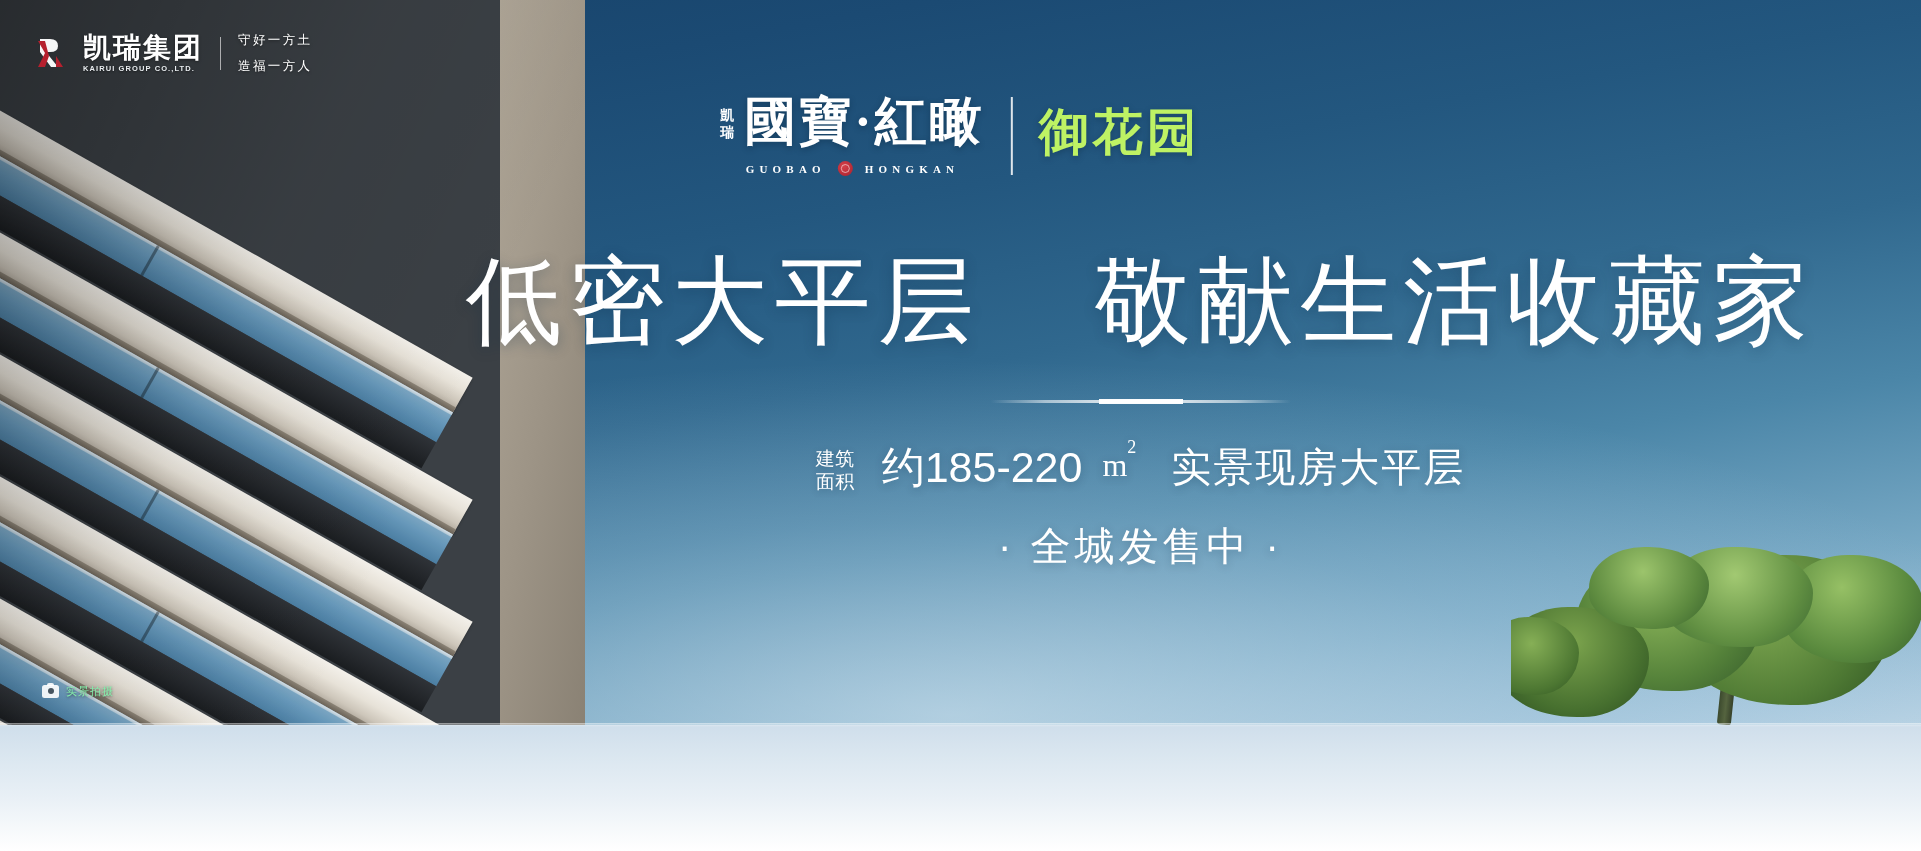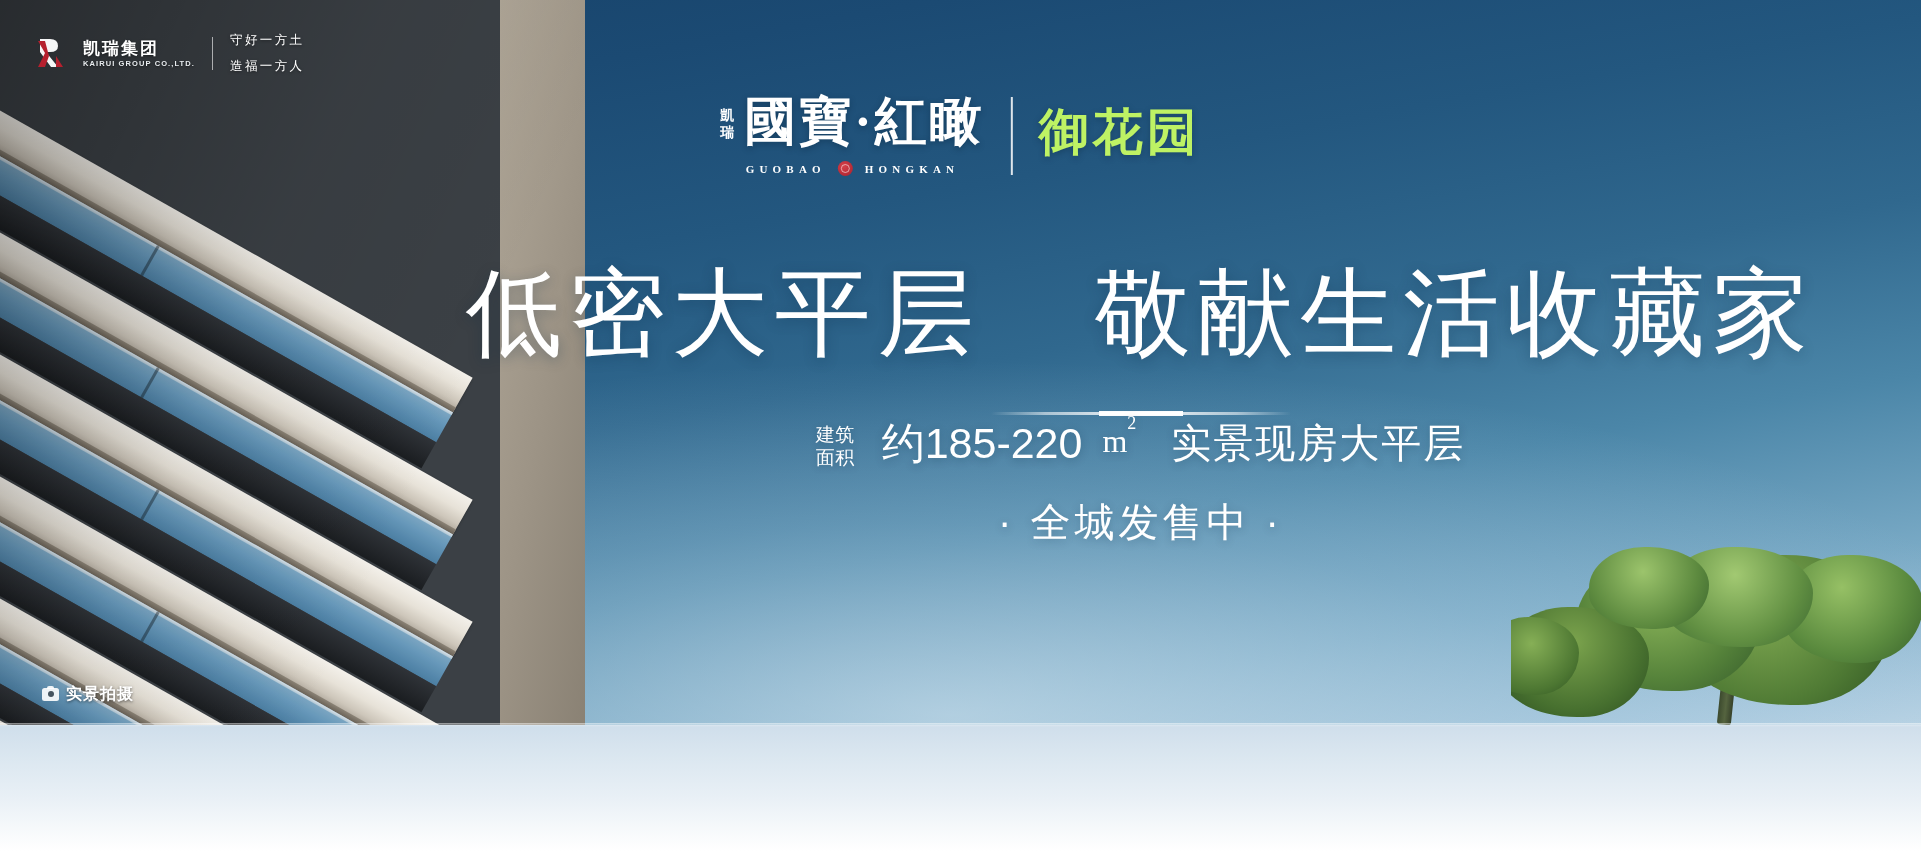--- a/index.html
+++ b/index.html
@@ -113,21 +113,21 @@
   .corp-logo{
     position:absolute;left:36px;top:33px;
     display:flex;align-items:center;gap:13px;
     z-index:6;
   }
   .corp-mark{
     width:34px;height:34px;position:relative;flex:0 0 auto;
   }
   .corp-names{display:flex;flex-direction:column;line-height:1;}
   .corp-cn{
-    font-size:17px;font-weight:700;color:#ffffff;letter-spacing:2px;
+    font-size:28px;font-weight:700;color:#ffffff;letter-spacing:2px;
     text-shadow:0 1px 3px rgba(0,0,0,.45);
   }
   .corp-en{
     font-size:7.5px;font-weight:700;color:#e9edf0;letter-spacing:1.1px;margin-top:3px;
     text-shadow:0 1px 2px rgba(0,0,0,.5);
   }
   .corp-div{
     width:1px;height:33px;background:rgba(255,255,255,.6);margin:0 4px;
   }
   .corp-slogan{display:flex;flex-direction:column;gap:12px;}
@@ -174,21 +174,21 @@
     width:2px;height:78px;background:rgba(255,255,255,.85);
   }
   .pl-right{
     font-size:50px;font-weight:700;color:#bef264;letter-spacing:4px;line-height:1;
     font-family:Liberation Mono, monospace;
     text-shadow:0 2px 6px rgba(8,34,58,.35);
   }
 
   
   .copy{
-    position:absolute;left:0;right:0;top:262px;z-index:6;
+    position:absolute;left:0;right:0;top:250px;z-index:6;
     display:flex;flex-direction:column;align-items:center;
     padding-left:360px;
   }
   .headline{
     font-size:96px;font-weight:300;color:#ffffff;line-height:1.06;
     letter-spacing:7px;white-space:nowrap;
     text-shadow:0 3px 14px rgba(10,40,66,.30);
   }
   .headline .gap{display:inline-block;width:46px;}
 
@@ -203,21 +203,21 @@
       rgba(255,255,255,.55) 82%,
       rgba(255,255,255,0) 100%);
   }
   .divider:after{
     content:"";position:absolute;left:36%;right:36%;top:-1px;height:5px;
     background:rgba(255,255,255,.98);
   }
 
   .subline{
     display:flex;align-items:center;justify-content:center;
-    white-space:nowrap;gap:18px;
+    margin-top:36px;white-space:nowrap;gap:18px;
   }
   .stack-label{
     display:flex;flex-direction:column;align-items:center;justify-content:center;
     font-size:19px;color:#ffffff;line-height:1.22;letter-spacing:.5px;
     margin-right:9px;margin-top:4px;font-weight:500;
     text-shadow:0 2px 7px rgba(10,40,66,.3);
   }
   .area-num{
     font-size:43px;font-weight:400;color:#ffffff;letter-spacing:0px;
     text-shadow:0 2px 9px rgba(10,40,66,.28);
@@ -250,21 +250,21 @@
   }
   .cam-icon:before{
     content:"";position:absolute;left:5px;top:-2.5px;width:7px;height:3px;
     border-radius:2px 2px 0 0;background:rgba(255,255,255,.9);
   }
   .cam-icon:after{
     content:"";position:absolute;left:5.5px;top:3px;width:6px;height:6px;
     border-radius:50%;background:#46545f;
   }
   .wm-text{
-    font-size:16px;color:#ffffff;font-weight:700;letter-spacing:1px;
+    font-size:11px;color:#86efac;font-weight:400;letter-spacing:1px;
     text-shadow:0 1px 3px rgba(0,0,0,.55);
   }
 </style>
 </head>
 <body>
 
 <div id="banner">
 
   <div class="sky"></div>
   <div class="sky-glow"></div>

